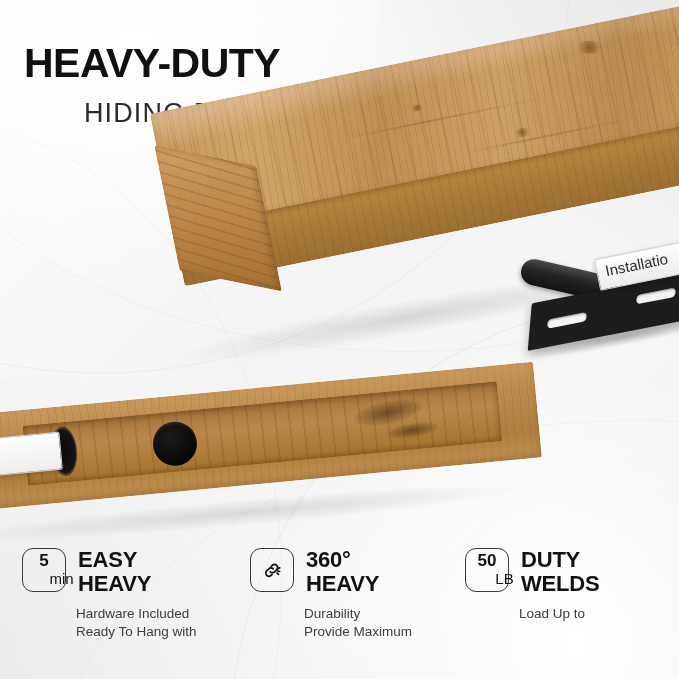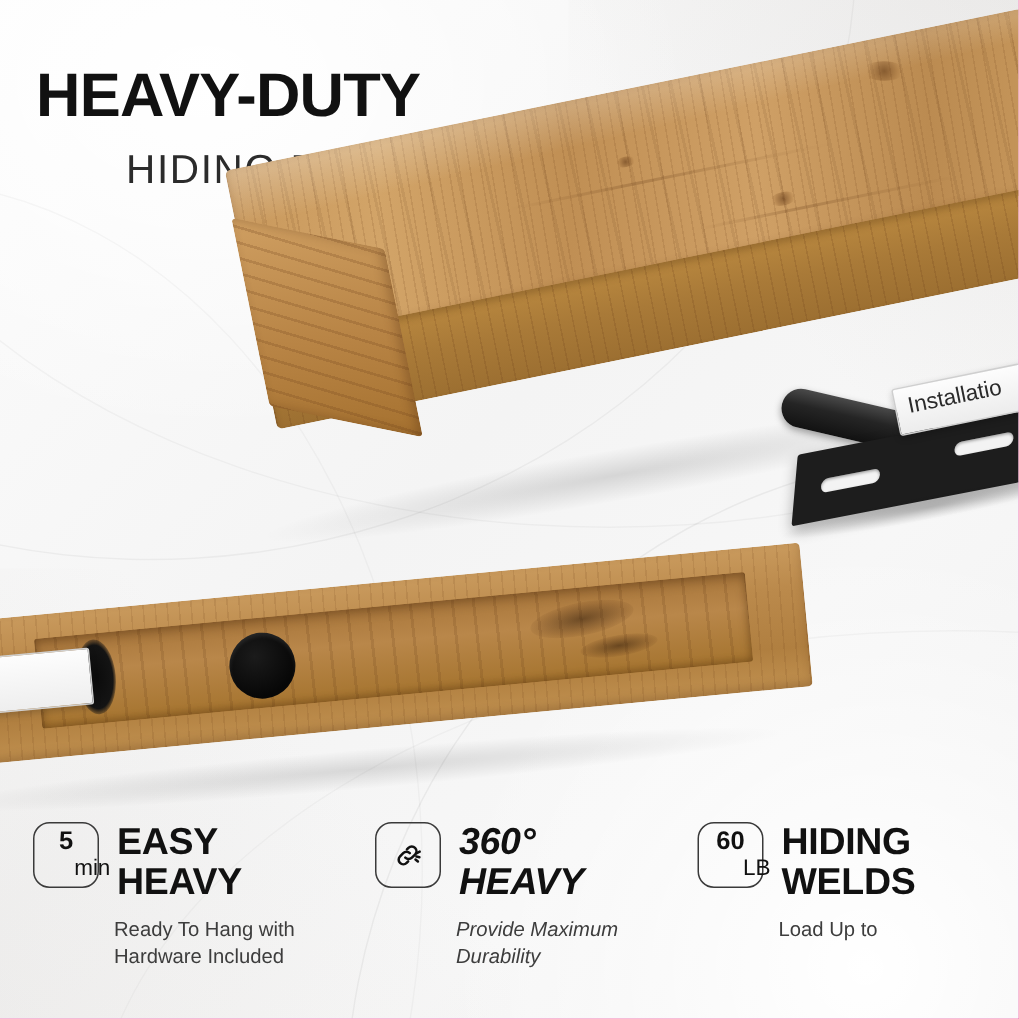--- a/index.html
+++ b/index.html
@@ -6,21 +6,21 @@
     margin: 0;
     padding: 0;
     background: #ffffff;
   }
   #page {
     position: relative;
     width: 679px;
     height: 679px;
     overflow: hidden;
     font-family: "Liberation Sans", sans-serif;
-    background: #ec4899;
+    background: #84cc16;
   }
 
   
   .bg-base {
     position: absolute;
     inset: 0;
     background:
       radial-gradient(ellipse 70% 50% at 20% 8%, #ffffff 0%, rgba(255,255,255,0) 70%),
       radial-gradient(ellipse 60% 60% at 85% 95%, #ffffff 0%, rgba(255,255,255,0) 70%),
       linear-gradient(135deg, #fcfcfc 0%, #f4f4f4 45%, #f7f7f7 70%, #f1f1f1 100%);
@@ -259,21 +259,21 @@
   
   .features {
     position: absolute;
     left: 0; right: 0; top: 548px;
     display: flex;
     padding: 0 22px;
     box-sizing: border-box;
   }
   .feature { display: flex; flex-direction: column; }
   .feature-1 { width: 228px; }
-  .feature-2 { width: 215px; font-style: italic; }
+  .feature-2 { width: 215px; }
   .feature-3 { width: 192px; }
   .feature-head { display: flex; align-items: flex-start; gap: 12px; }
   .badge {
     width: 42px; height: 42px;
     border: 1.6px solid #3a3a3a;
     border-radius: 11px;
     display: flex;
     flex-direction: column;
     align-items: center;
     justify-content: center;
@@ -281,21 +281,21 @@
     background: transparent;
   }
   .badge-big {
     font-size: 17px; font-weight: 700; color: #111; line-height: 1;
   }
   .badge-small {
     font-size: 15px; font-weight: 400; color: #111; line-height: 1.3; margin-left: 35px;
   }
   .badge svg { display: block; }
   .feature-title {
-    font-size: 25px;
+    font-size: 22px;
     font-weight: 700;
     color: #111111;
     line-height: 1.08;
     letter-spacing: -0.2px;
   }
   .feature-sub {
     margin-top: 9px;
     margin-left: 54px;
     font-size: 13.5px;
     font-weight: 400;
@@ -370,55 +370,55 @@
         <div class="badge">
           <div class="badge-big">5</div>
           <div class="badge-small">min</div>
         </div>
         <div class="feature-title">
           <div>EASY</div>
           <div>HEAVY</div>
         </div>
       </div>
       <div class="feature-sub">
+        <div>Hardware Included</div>
         <div>Ready To Hang with</div>
-        <div>Hardware Included</div>
       </div>
     </div>
 
     <div class="feature feature-2">
       <div class="feature-head">
         <div class="badge">
           <svg width="24" height="24" viewBox="0 0 24 24" fill="none" stroke="#111111" stroke-width="1.7" stroke-linecap="round" stroke-linejoin="round">
             <path d="M10.2 13.8a3.1 3.1 0 0 0 4.4 0l2.1-2.1a3.1 3.1 0 0 0-4.4-4.4l-1 1"></path>
             <path d="M13.2 10.8a3.1 3.1 0 0 0-4.4 0l-2.1 2.1a3.1 3.1 0 0 0 4.4 4.4l1-1"></path>
             <path d="M17.6 13.0l2.0 0.5"></path>
             <path d="M17.0 15.0l1.6 1.3"></path>
             <path d="M17.9 10.7l1.9 -0.9"></path>
           </svg>
         </div>
         <div class="feature-title">
           <div>360°</div>
           <div>HEAVY</div>
         </div>
       </div>
       <div class="feature-sub">
+        <div>Durability</div>
         <div>Provide Maximum</div>
-        <div>Durability</div>
       </div>
     </div>
 
     <div class="feature feature-3">
       <div class="feature-head">
         <div class="badge">
-          <div class="badge-big">60</div>
+          <div class="badge-big">50</div>
           <div class="badge-small">LB</div>
         </div>
         <div class="feature-title">
-          <div>HIDING</div>
+          <div>DUTY</div>
           <div>WELDS</div>
         </div>
       </div>
       <div class="feature-sub">
         <div>Load Up to</div>
       </div>
     </div>
 
   </div>
 </div>

